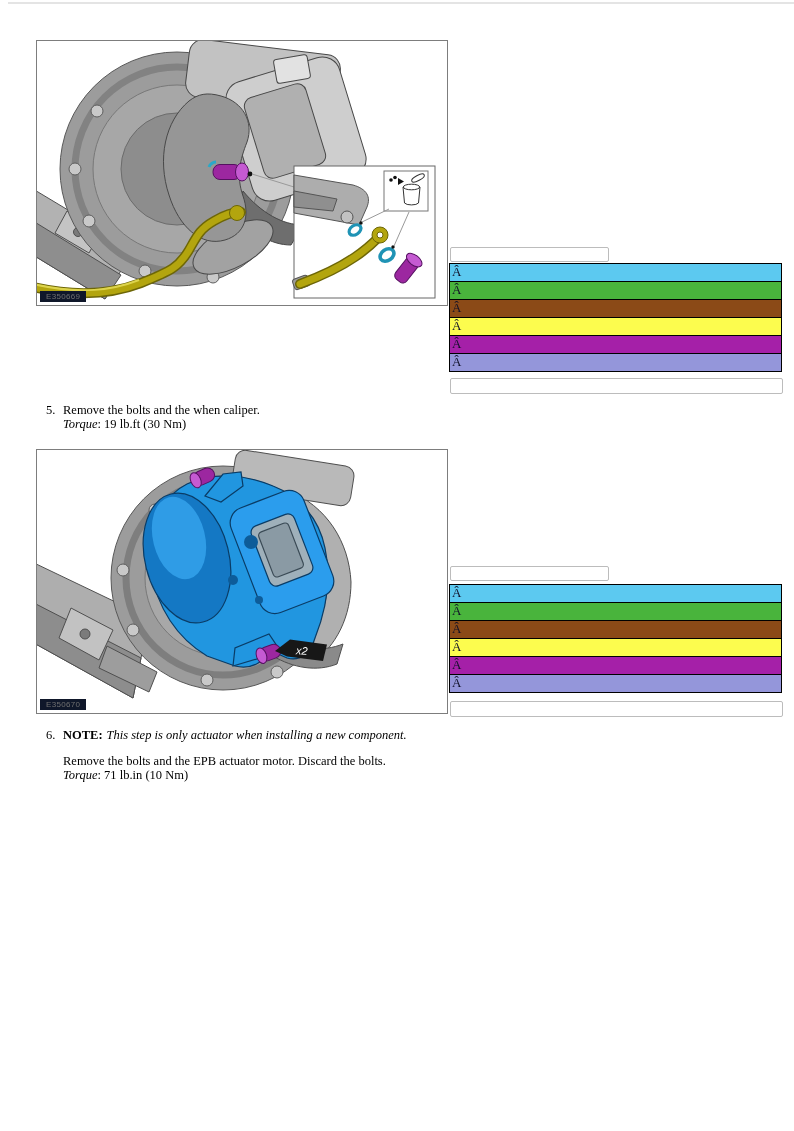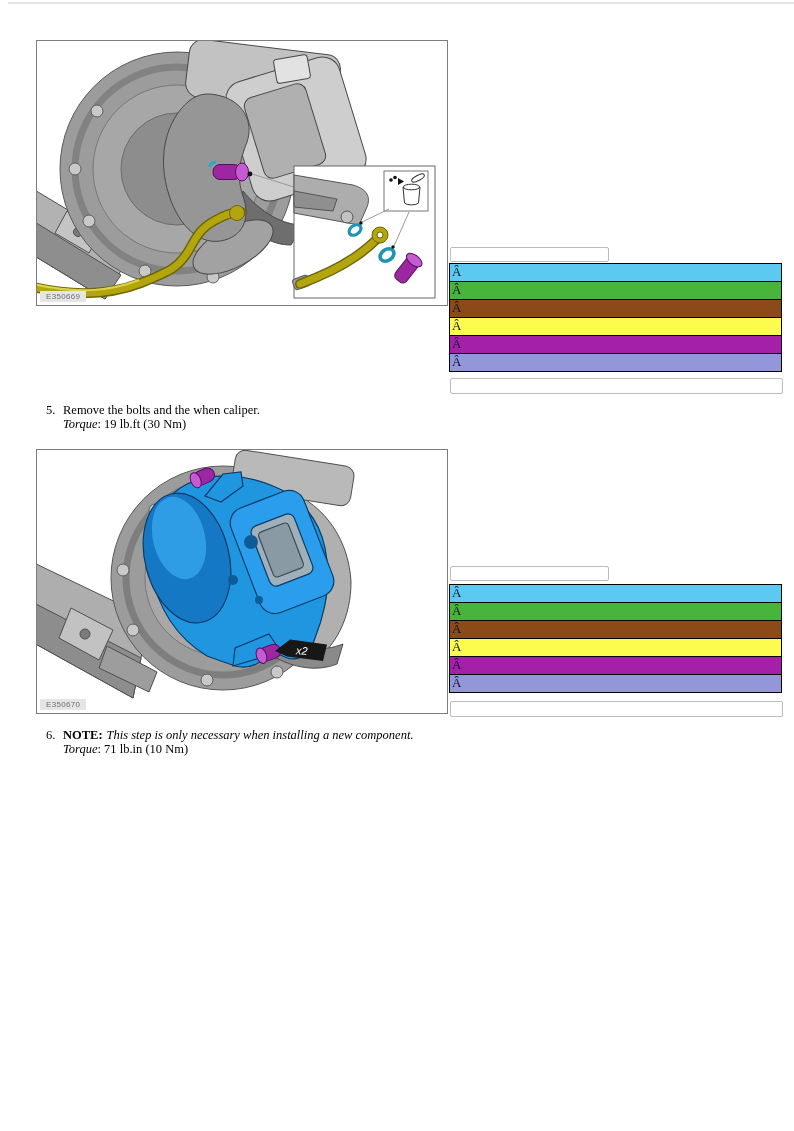--- a/index.html
+++ b/index.html
@@ -2,21 +2,21 @@
 <html><head>
 <meta charset="utf-8">
 <style>
   html,body{margin:0;padding:0;background:#fff;}
   .page{position:relative;width:794px;height:1131px;background:#fff;overflow:hidden;
         font-family:"Liberation Serif",serif;color:#000;}
   .top-rule{position:absolute;left:8px;top:2px;width:786px;height:2px;background:#e4e4e4;}
 
   .fig-frame{position:absolute;width:410px;border:1px solid #7d7d7d;background:#fff;overflow:hidden;}
   .fig-frame svg{display:block;}
-  .fig-label{position:absolute;left:3px;bottom:3px;background:#e5e5e5;color:#707070;
+  .fig-label{position:absolute;left:3px;bottom:3px;background:#0f172a;color:#707070;
              font:8px "Liberation Sans",sans-serif;padding:1px 6px;letter-spacing:.3px;}
 
   .field{position:absolute;background:#fff;border:1px solid #bcbcbc;border-radius:2px;}
   .bars{position:absolute;width:333px;}
   .bar-row{height:19px;border:1px solid #000;margin-top:-1px;box-sizing:border-box;
            font:13px "Liberation Serif",serif;color:#101028;line-height:16px;padding-left:2px;}
   .bar-row:first-child{margin-top:0;}
 
   .step{position:absolute;display:flex;font-size:12.5px;line-height:1.12;}
   .step-num{width:17px;flex:0 0 17px;}
@@ -207,17 +207,18 @@
     <div class="bar-row" style="background-color: rgb(139, 74, 23);">Â</div>
     <div class="bar-row" style="background-color: rgb(252, 252, 78);">Â</div>
     <div class="bar-row" style="background-color: rgb(165, 32, 168);">Â</div>
     <div class="bar-row" style="background-color: rgb(148, 150, 218);">Â</div>
   </div>
   <div class="field" style="left:450px;top:701px;width:331px;height:14px;"></div>
 
   <div class="step" style="left:46px;top:728px;width:460px;">
     <span class="step-num">6.</span>
     <div class="step-body">
-      <div class="step-line"><b>NOTE:</b><i class="after-note">This step is only necessary when installing a new component.</i></div>
+      <div class="step-line"><b>NOTE:</b><i class="after-note">This step is only actuator when installing a new component.</i></div>
+      <div class="step-line para">Remove the bolts and the EPB actuator motor. Discard the bolts.</div>
       <div class="step-line"><i>Torque</i><span>: 71 lb.in (10 Nm)</span></div>
     </div>
   </div>
 </div>
 
 </body></html>

